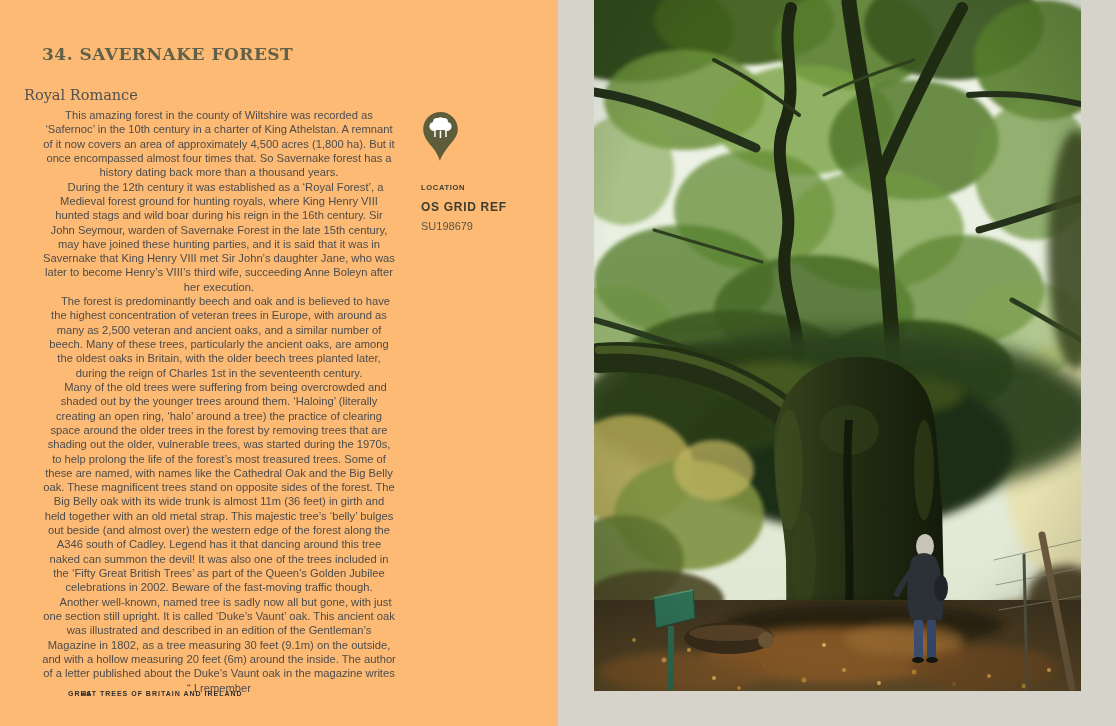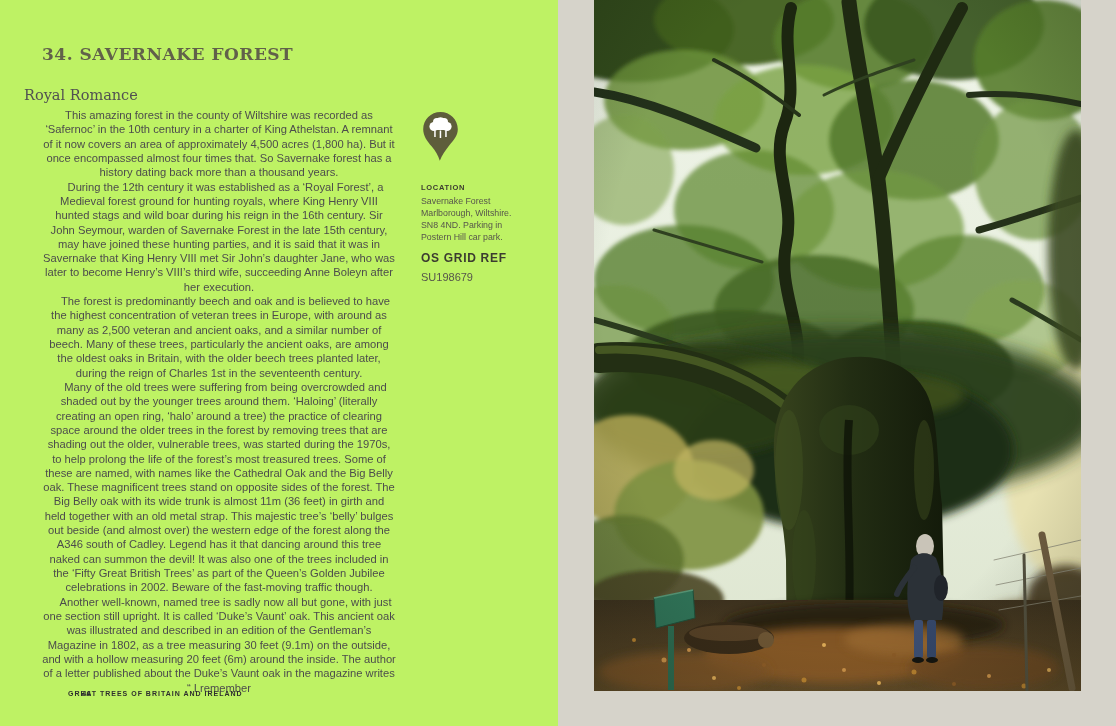--- a/index.html
+++ b/index.html
@@ -2,21 +2,21 @@
 <html><head>
 <meta charset="utf-8">
 <style>
   html,body{margin:0;padding:0;}
   body{
     width:1116px;height:726px;position:relative;overflow:hidden;
     background:#d6d3ca;
     font-family:"Liberation Sans", sans-serif;
   }
   .left-page{
-    position:absolute;left:0;top:0;width:558px;height:726px;background:#bef264;
+    position:absolute;left:0;top:0;width:558px;height:726px;background:#fdba74;
   }
   .chapter-title{
     position:absolute;left:42px;top:44px;
     font-family:"DejaVu Serif", serif;font-weight:700;font-size:17px;
     letter-spacing:.5px;color:#61614a;white-space:nowrap;
   }
   .section-title{
     position:absolute;left:24px;top:87px;
     font-family:"DejaVu Serif", serif;font-weight:400;font-size:14.5px;color:#515151;
   }
@@ -75,26 +75,20 @@
         <circle cx="25" cy="15.5" r="4.6" fill="#ffffff"></circle>
         <circle cx="15" cy="11" r="4" fill="#ffffff"></circle>
         <circle cx="22" cy="11" r="4" fill="#ffffff"></circle>
         <rect x="9" y="14" width="19" height="5" rx="2.2" fill="#ffffff"></rect>
         <rect x="12.2" y="19.5" width="1.5" height="6.5" fill="#ffffff"></rect>
         <rect x="17.7" y="19.5" width="1.5" height="7.5" fill="#ffffff"></rect>
         <rect x="23.2" y="19.5" width="1.5" height="6.5" fill="#ffffff"></rect>
       </svg>
     </span>
     <div class="loc-label">LOCATION</div>
-    <div class="loc-lines">
-      <div>Savernake Forest</div>
-      <div>Marlborough, Wiltshire.</div>
-      <div>SN8 4ND. Parking in</div>
-      <div>Postern Hill car park.</div>
-    </div>
     <div class="grid-label">OS GRID REF</div>
     <div class="grid-value">SU198679</div>
   </div>
 
   <div class="footer">
     <span class="num">46</span>
     <span class="book">GREAT TREES OF BRITAIN AND IRELAND</span>
   </div>
 </div>
 

